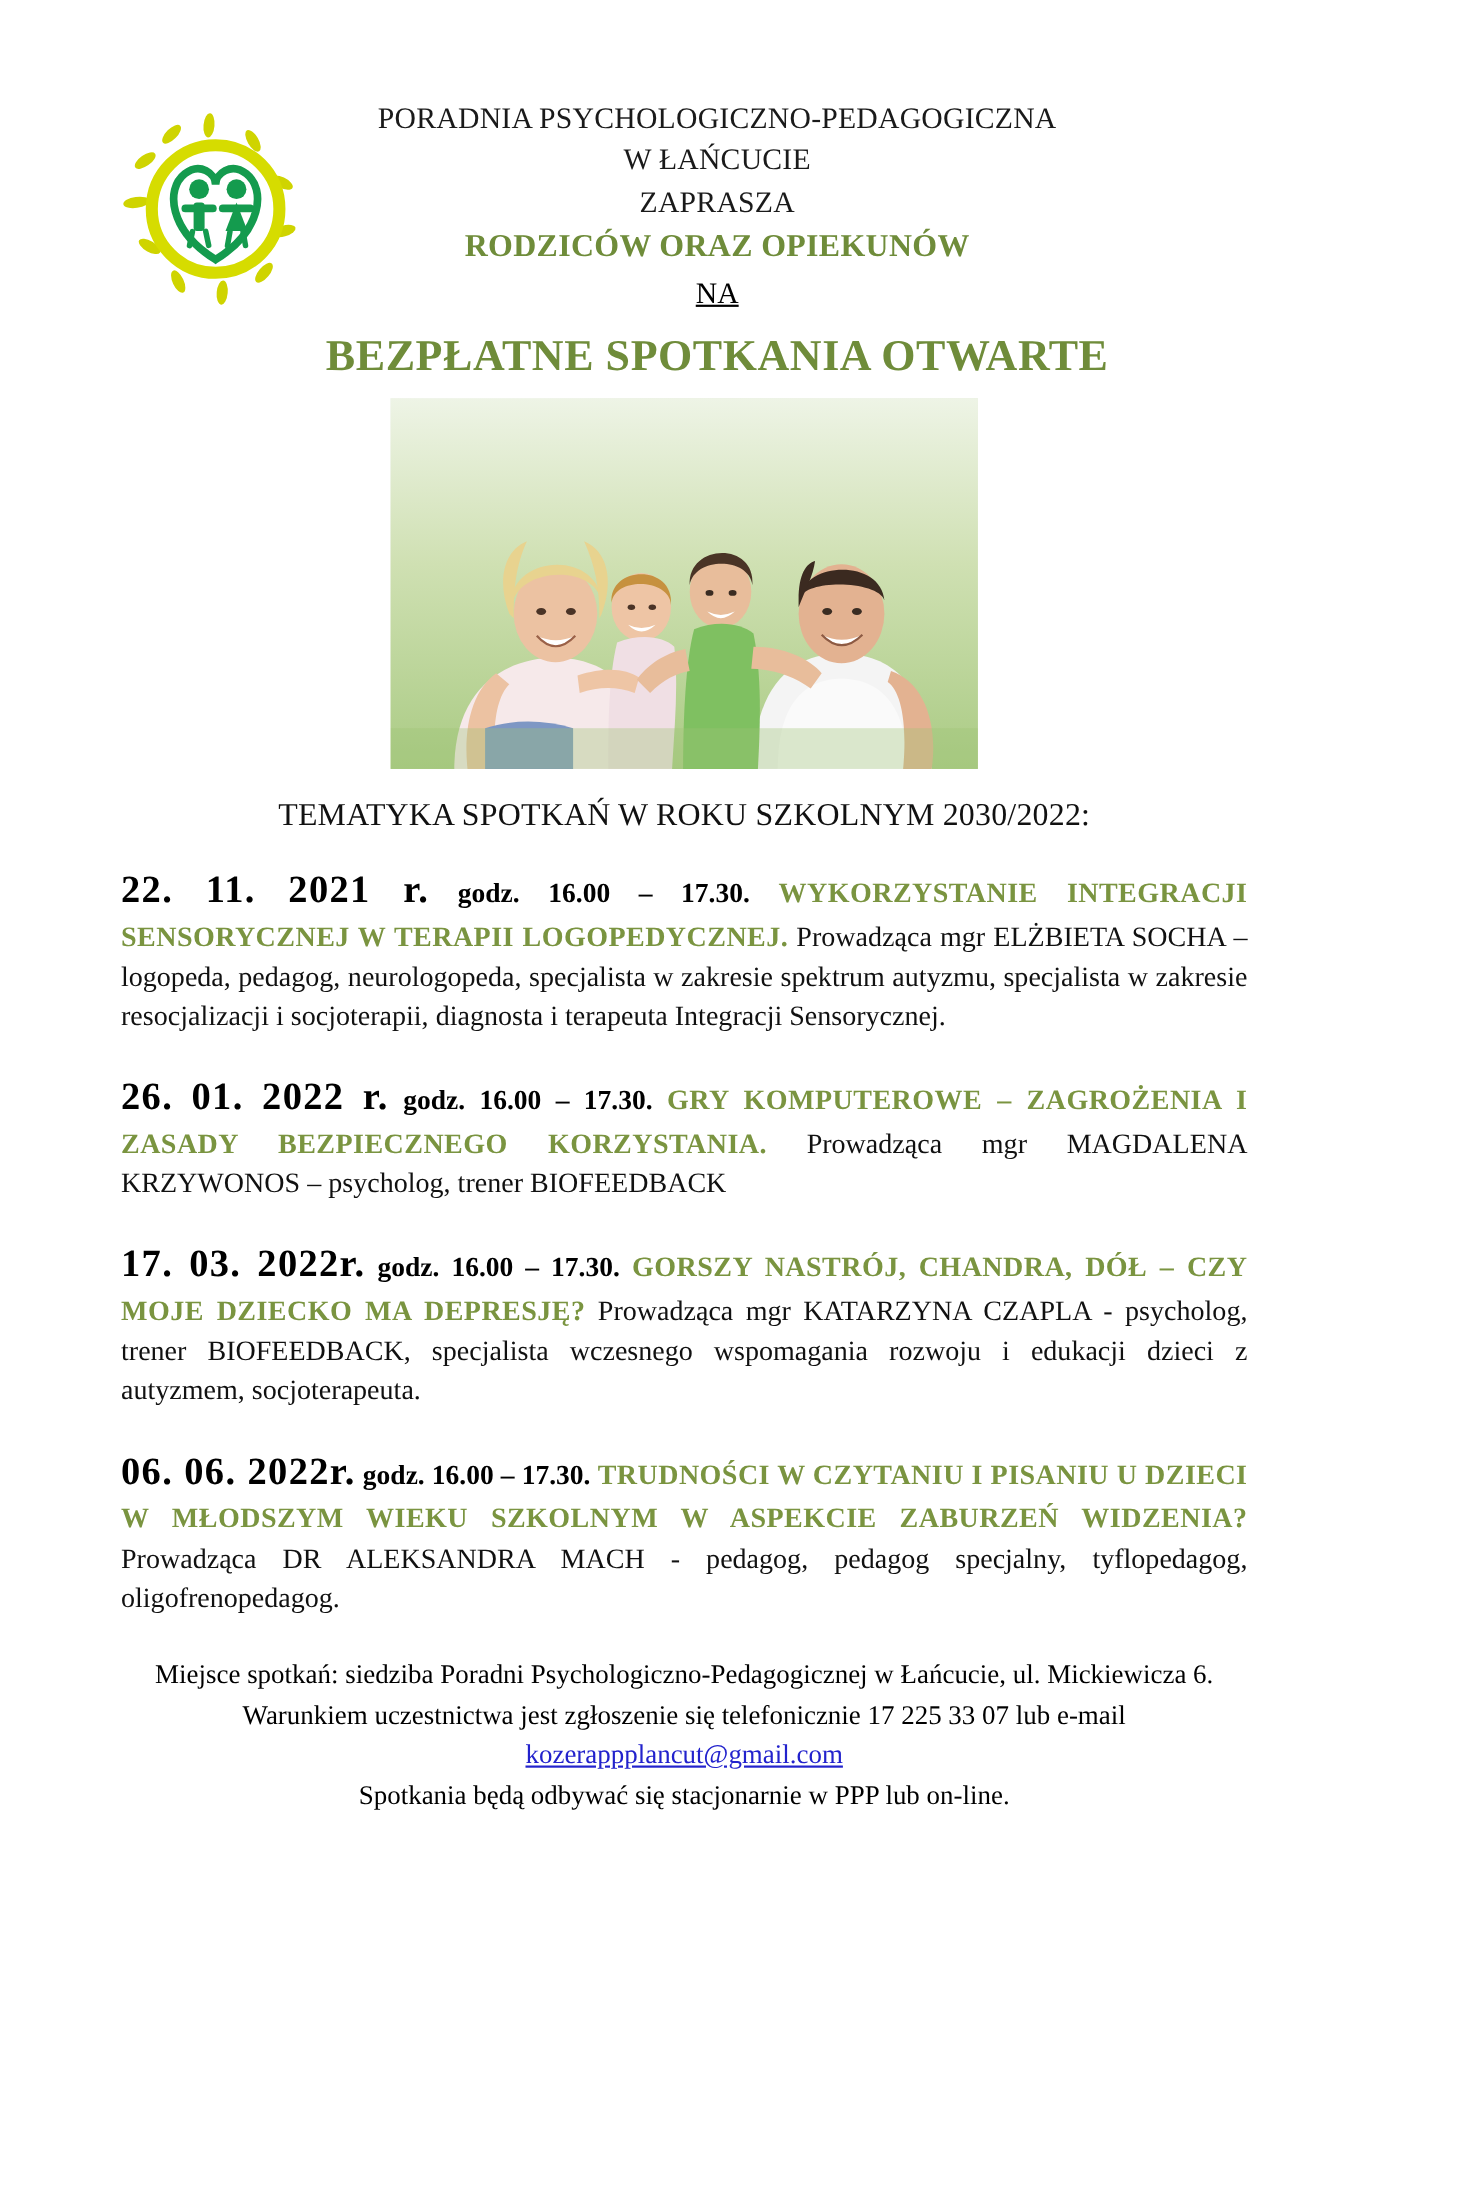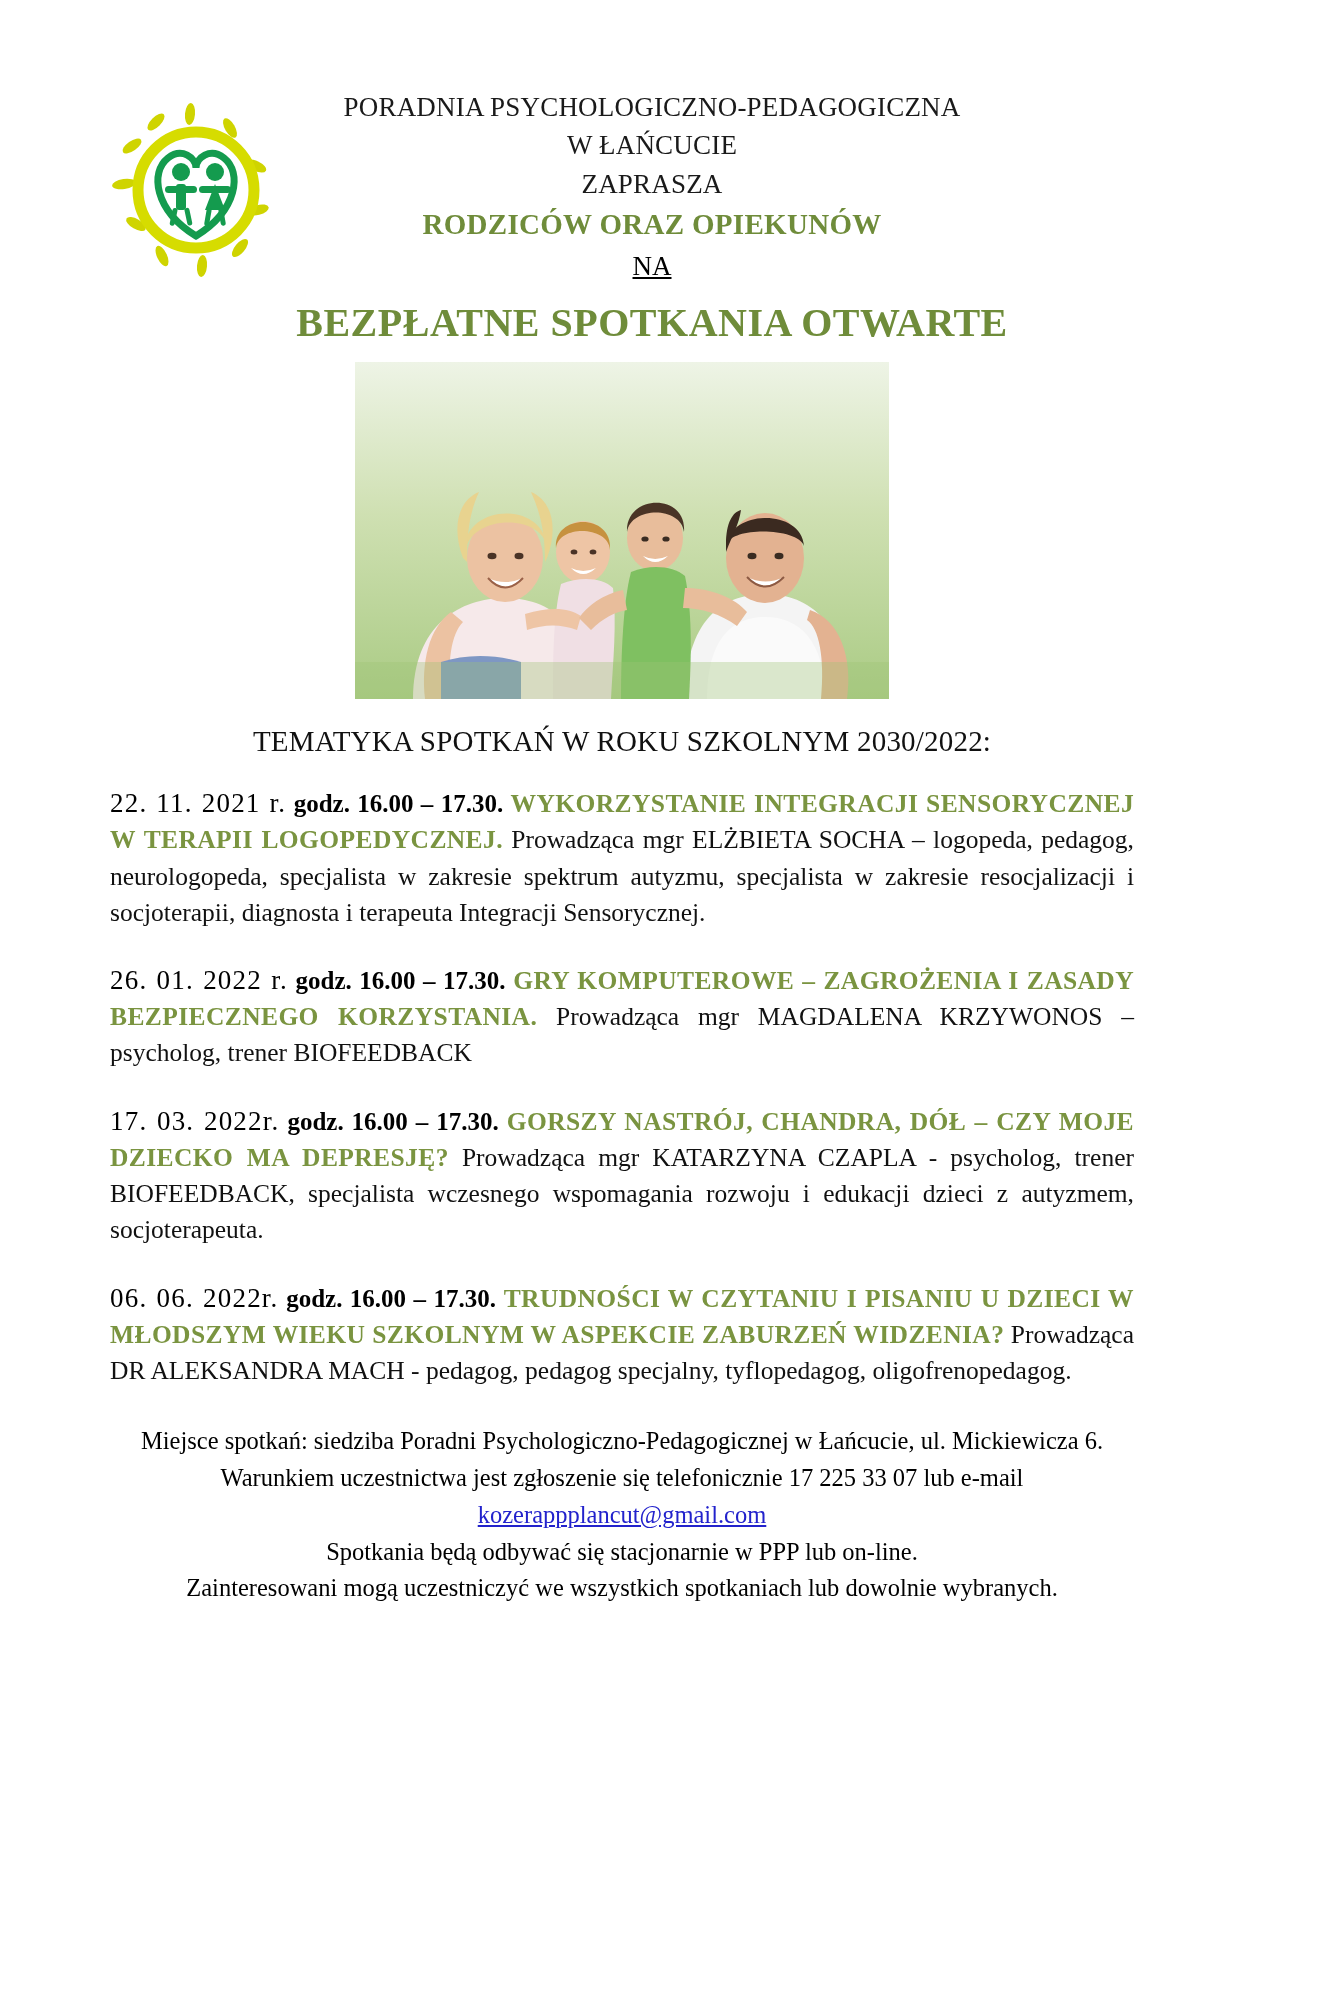--- a/index.html
+++ b/index.html
@@ -96,22 +96,22 @@
     margin-bottom: 26px;
     color: #111;
   }
   .entry {
     font-size: 25.5px;
     line-height: 1.42;
     text-align: justify;
     margin-bottom: 30px;
   }
   .entry .date {
-    font-weight: normal;
-    font-size: 27px;
+    font-weight: bold;
+    font-size: 35px;
     letter-spacing: 1.2px;
   }
   .entry .time {
     font-weight: bold;
     font-size: 25px;
   }
   .entry .topic {
     font-weight: bold;
     color: #7a9440;
     letter-spacing: 0.4px;
@@ -282,16 +282,15 @@
     <span class="time">godz. 16.00 – 17.30.</span>
     <span class="topic">TRUDNOŚCI W CZYTANIU I PISANIU U DZIECI W MŁODSZYM WIEKU SZKOLNYM W ASPEKCIE ZABURZEŃ WIDZENIA?</span>
     <span class="presenter">Prowadząca DR ALEKSANDRA MACH - pedagog, pedagog specjalny, tyflopedagog, oligofrenopedagog.</span>
   </div>
 
   <div class="footer">
     <div>Miejsce spotkań: siedziba Poradni Psychologiczno-Pedagogicznej w Łańcucie, ul. Mickiewicza 6.</div>
     <div>Warunkiem uczestnictwa jest zgłoszenie się telefonicznie 17 225 33 07 lub e-mail</div>
     <div><a class="email" href="#">kozerappplancut@gmail.com</a></div>
     <div>Spotkania będą odbywać się stacjonarnie w PPP lub on-line.</div>
-    <div>Zainteresowani mogą uczestniczyć we wszystkich spotkaniach lub dowolnie wybranych.</div>
   </div>
 
 </div>
 
 </body></html>

